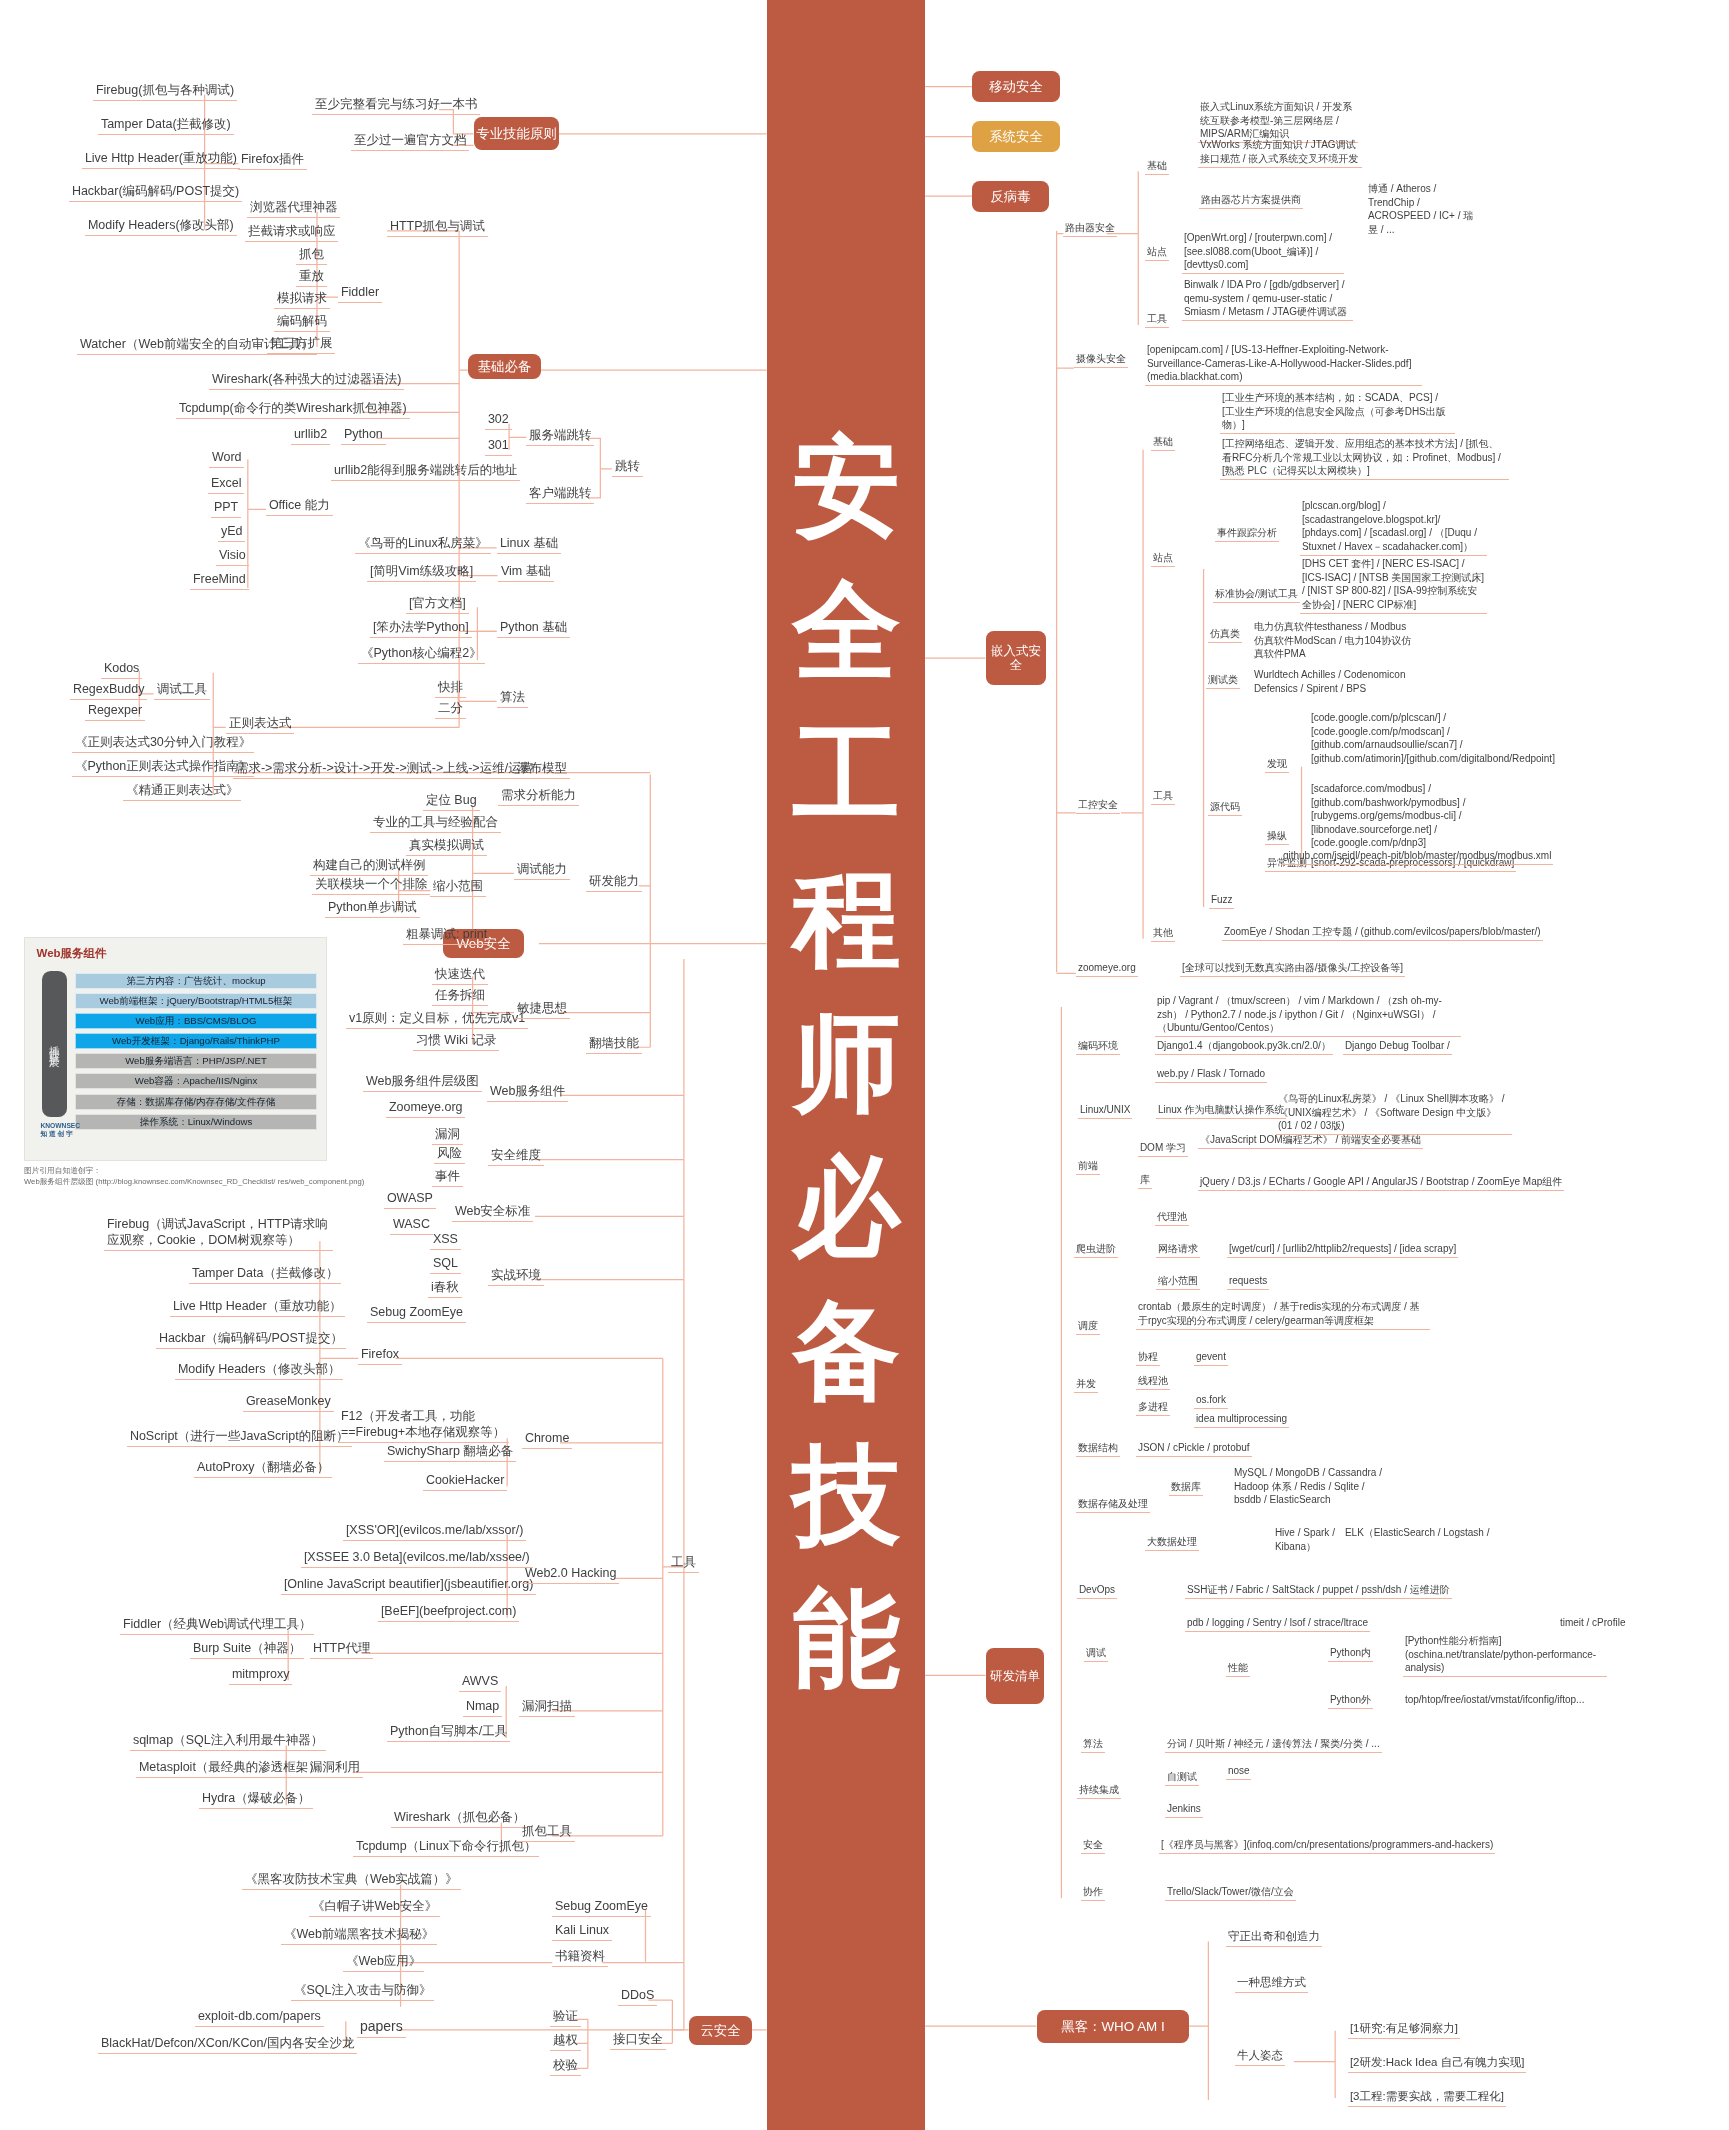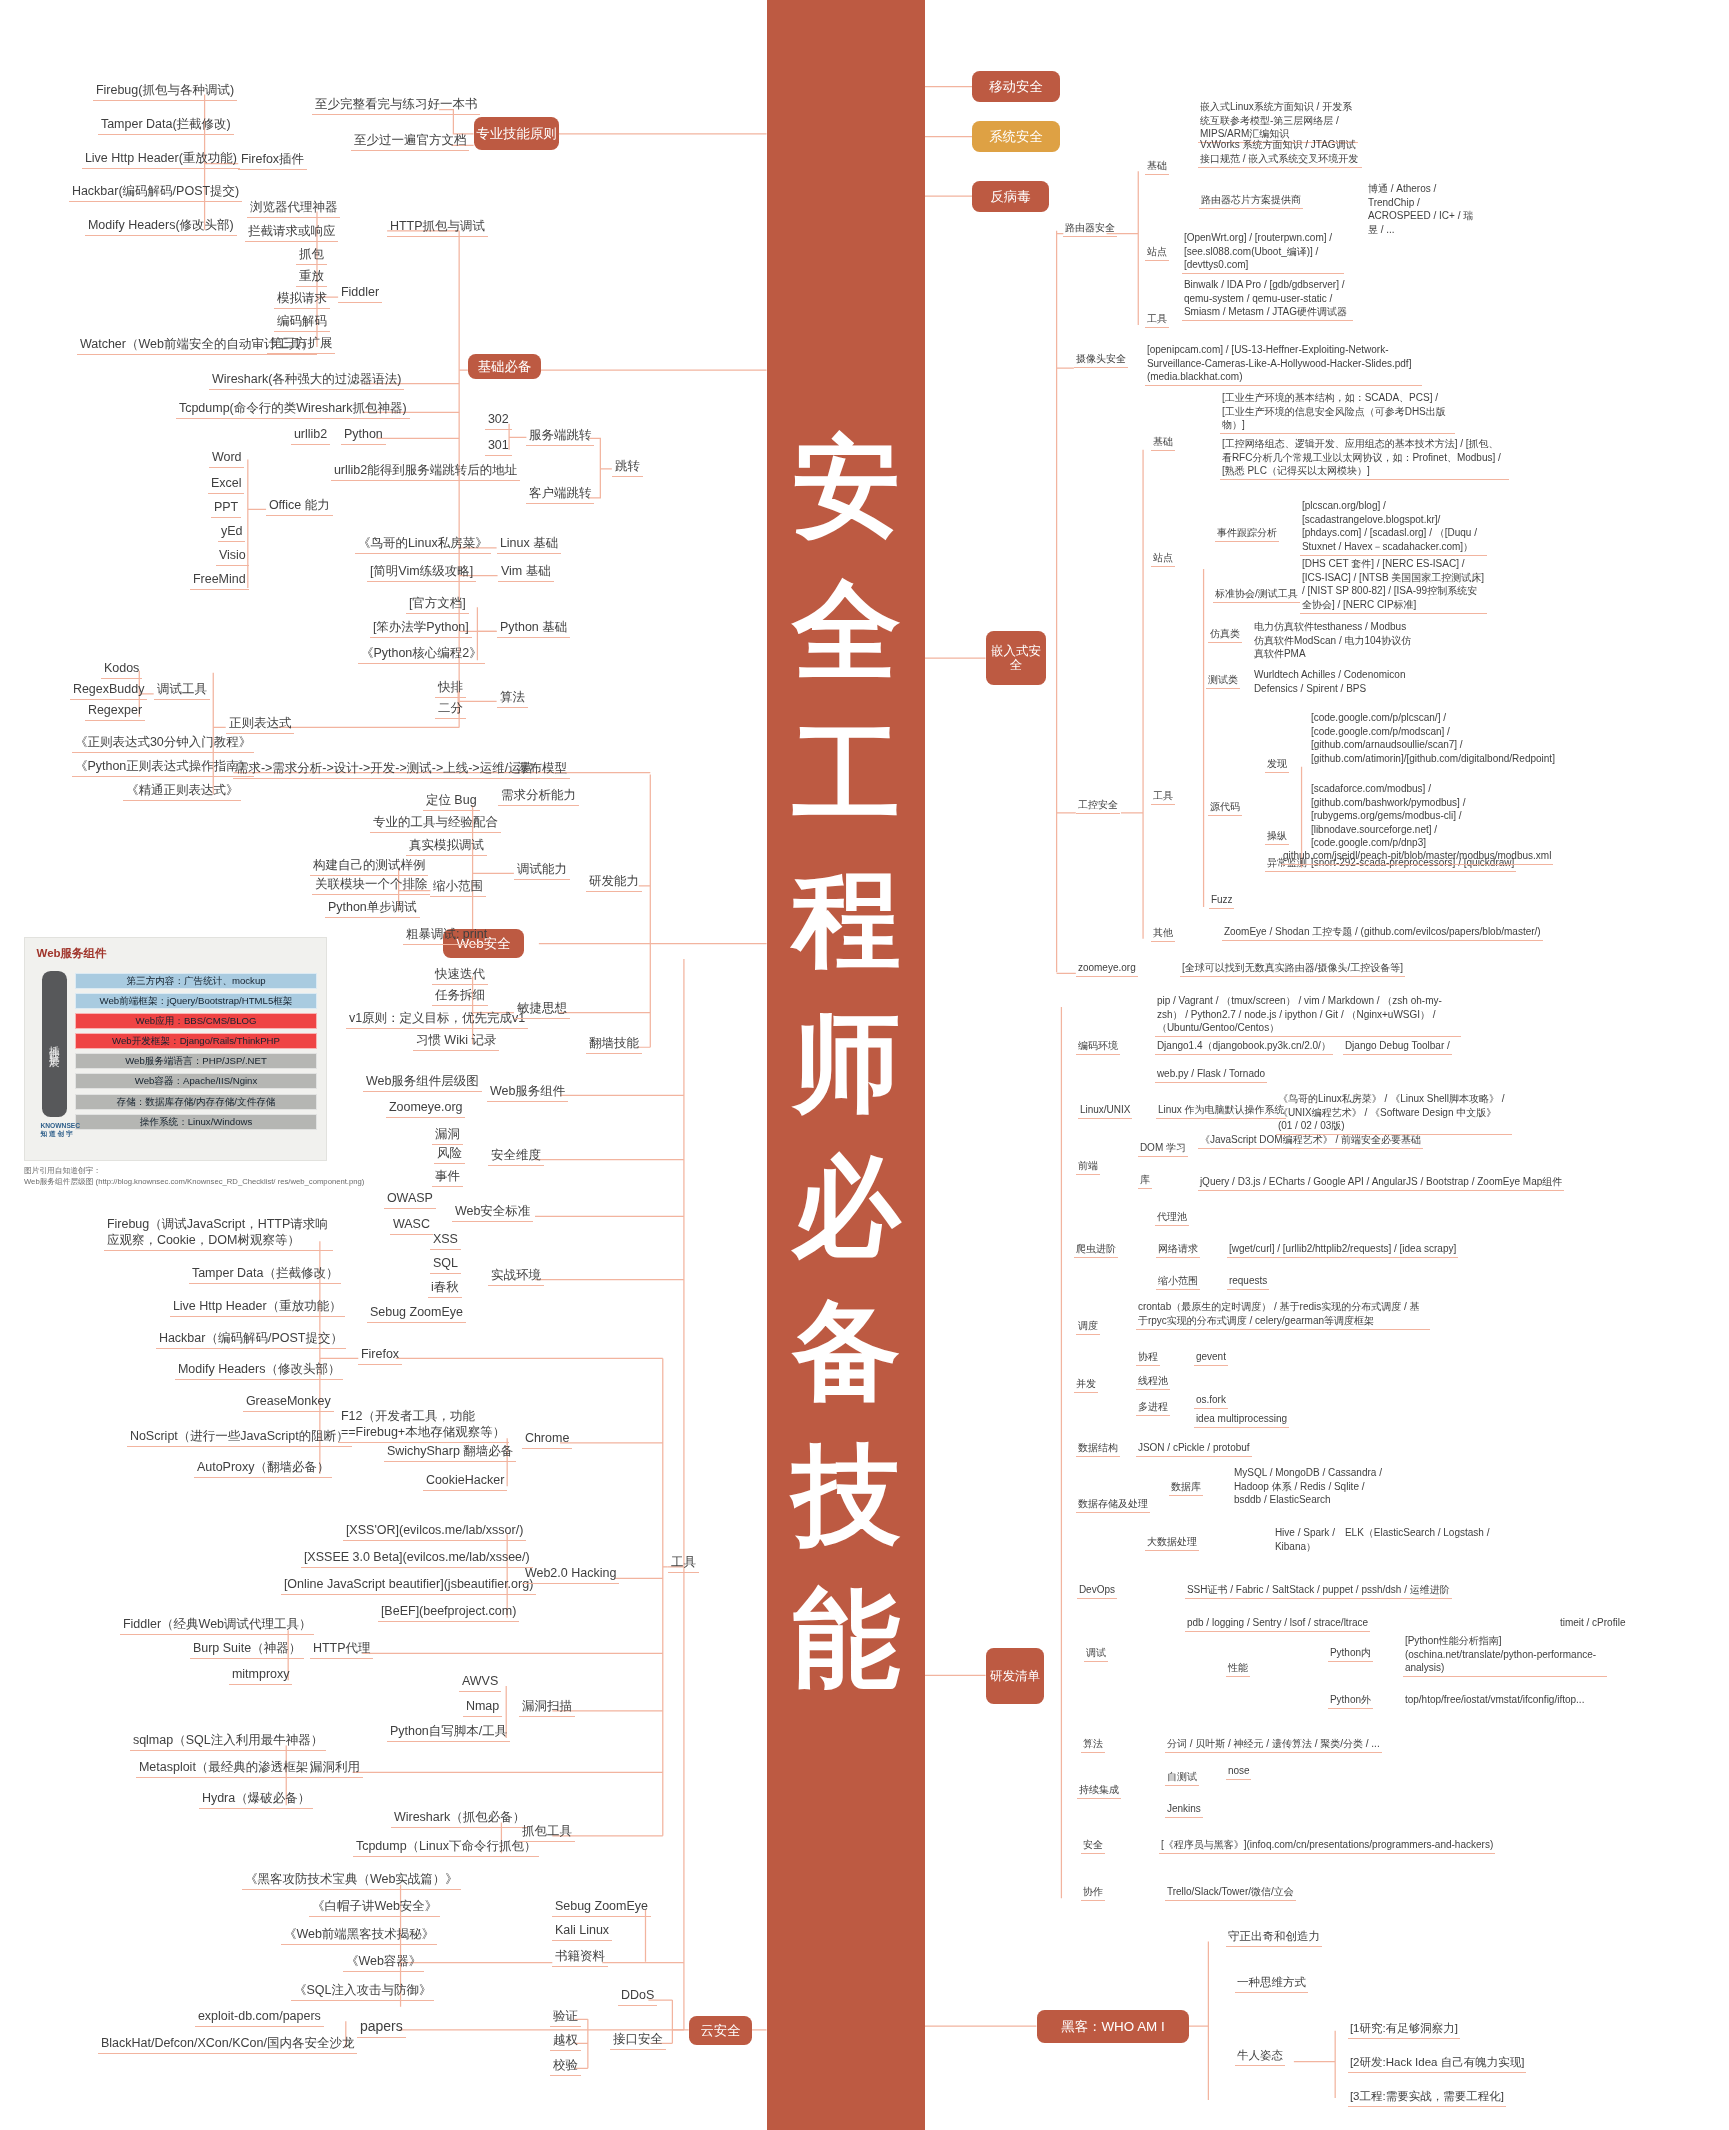--- a/index.html
+++ b/index.html
@@ -12,21 +12,21 @@
   .box{position:absolute;background:#bd5a42;color:#fff;border-radius:7.7px;display:flex;align-items:center;justify-content:center;text-align:center;font-size:13.4px;line-height:1.15;padding:1.9px;box-sizing:border-box}
   .box.orange{background:#dea144}
   .box.wrap{word-break:break-all;font-size:12.5px}
   svg.edges{position:absolute;left:0;top:0}
   
   .imgpanel{position:absolute;left:24px;top:937px;width:303px;height:224px;background:#f1f1ee;border:1px solid #e2e2de;box-sizing:border-box}
   .imgtitle{position:absolute;left:11.5px;top:7.7px;font-size:11.5px;font-weight:bold;color:#a0342a}
   .imgside{position:absolute;left:17.3px;top:33px;width:25px;height:146px;background:#57585a;border-radius:8.6px;color:#e8e8e8;font-size:10.6px;letter-spacing:2.9px;display:flex;align-items:center;justify-content:center;writing-mode:vertical-rl}
   .imgrow{position:absolute;left:50px;width:242px;height:16.3px;font-size:9.6px;display:flex;align-items:center;justify-content:center;color:#15222e;border:1px solid rgba(255,255,255,.6);box-sizing:border-box}
   .rowblue{background:#a9cbe0}
-  .rowgreen{background:#ef4444}
+  .rowgreen{background:#0ea5e9}
   .rowgray{background:#b5b6b3}
   .imglogo{position:absolute;left:15.4px;top:184px;font-size:6.7px;color:#2e5f8a;font-weight:bold;line-height:1.2}
   .caption{position:absolute;font-size:7.7px;color:#6a6a6a;white-space:nowrap}
 </style>
 </head>
 <body>
 
 <div id="stage">
 
   <svg class="edges" width="1729" height="2131" viewBox="0 0 1800 2218">
@@ -223,21 +223,21 @@
   <div class="n" style="left:130px;top:1732px">sqlmap（SQL注入利用最牛神器）</div>
   <div class="n" style="left:136px;top:1759px">Metasploit（最经典的渗透框架）</div>
   <div class="n" style="left:307px;top:1759px">漏洞利用</div>
   <div class="n" style="left:199px;top:1790px">Hydra（爆破必备）</div>
   <div class="n" style="left:391px;top:1809px">Wireshark（抓包必备）</div>
   <div class="n" style="left:353px;top:1838px">Tcpdump（Linux下命令行抓包）</div>
   <div class="n" style="left:519px;top:1823px">抓包工具</div>
   <div class="n" style="left:242px;top:1871px">《黑客攻防技术宝典（Web实战篇）》</div>
   <div class="n" style="left:309px;top:1898px">《白帽子讲Web安全》</div>
   <div class="n" style="left:281px;top:1926px">《Web前端黑客技术揭秘》</div>
-  <div class="n" style="left:343px;top:1953px">《Web容器》</div>
+  <div class="n" style="left:343px;top:1953px">《Web应用》</div>
   <div class="n" style="left:291px;top:1982px">《SQL注入攻击与防御》</div>
   <div class="n" style="left:195px;top:2008px">exploit-db.com/papers</div>
   <div class="n" style="left:357px;top:2017px;font-size:14px">papers</div>
   <div class="n" style="left:98px;top:2035px">BlackHat/Defcon/XCon/KCon/国内各安全沙龙</div>
   <div class="n" style="left:552px;top:1898px">Sebug ZoomEye</div>
   <div class="n" style="left:552px;top:1922px">Kali Linux</div>
   <div class="n" style="left:552px;top:1948px">书籍资料</div>
 
   <div class="n" style="left:618px;top:1987px">DDoS</div>
   <div class="n" style="left:550px;top:2008px">验证</div>

